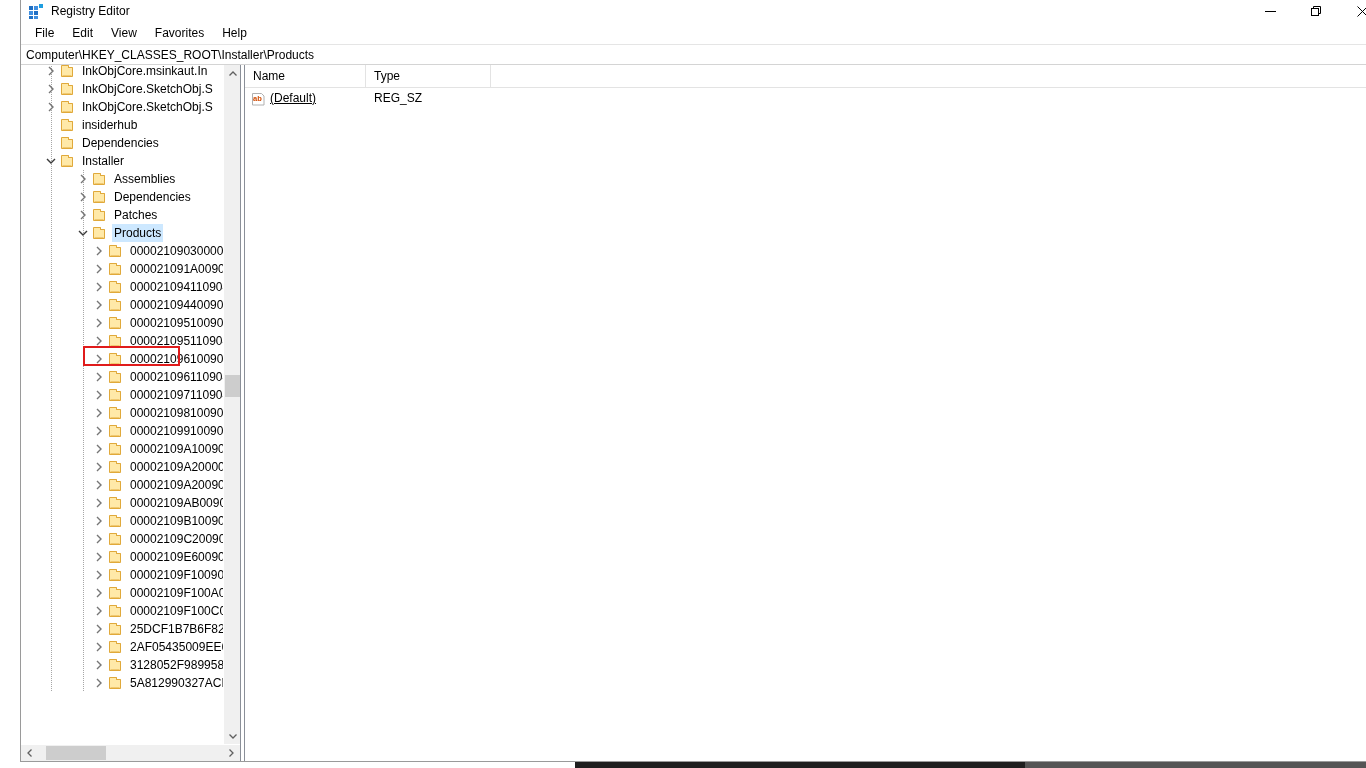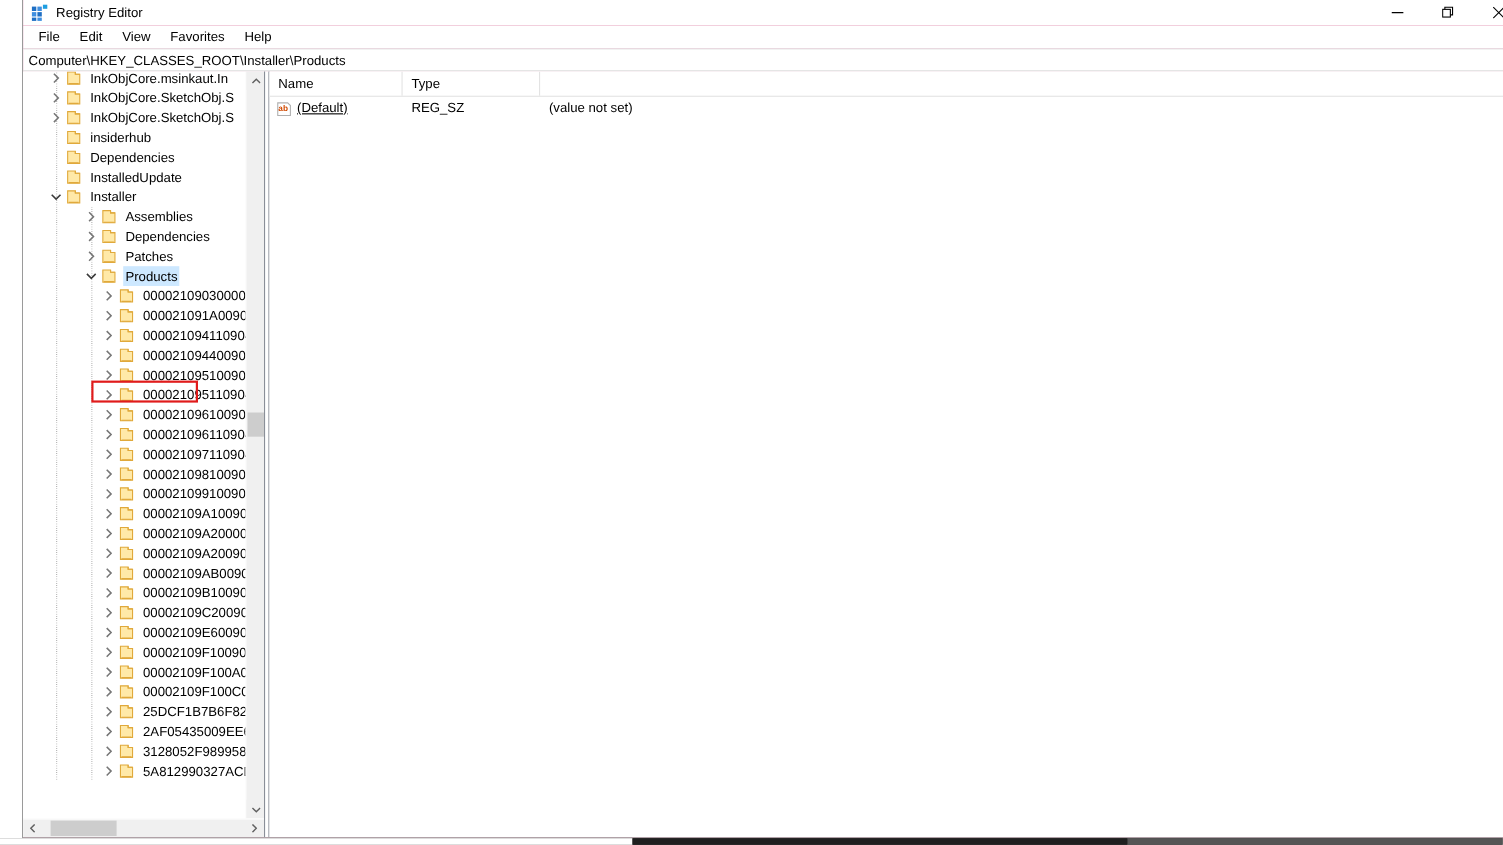--- a/index.html
+++ b/index.html
@@ -403,32 +403,20 @@
                 <svg width="16" height="16" viewBox="0 0 16 16">
                   <path d="M2.5 2.5 h7 v2 h4 v9 h-11 z" fill="#ffe9a8" stroke="#e0a93b" stroke-width="1"></path>
                   <path d="M9.5 2.5 v2 h4" fill="none" stroke="#e0a93b" stroke-width="1"></path>
                   <line x1="3.5" y1="13" x2="12.5" y2="13" stroke="#e0a93b" stroke-width="1"></line>
                 </svg>
               </div>
               <div class="tlabel">Dependencies</div>
             </div>
             <div class="trow ind-1">
               <div class="guide g1"></div>
-              <div class="expander empty"></div>
-              <div class="folder">
-                <svg width="16" height="16" viewBox="0 0 16 16">
-                  <path d="M2.5 2.5 h7 v2 h4 v9 h-11 z" fill="#ffe9a8" stroke="#e0a93b" stroke-width="1"></path>
-                  <path d="M9.5 2.5 v2 h4" fill="none" stroke="#e0a93b" stroke-width="1"></path>
-                  <line x1="3.5" y1="13" x2="12.5" y2="13" stroke="#e0a93b" stroke-width="1"></line>
-                </svg>
-              </div>
-              <div class="tlabel">InstalledUpdate</div>
-            </div>
-            <div class="trow ind-1">
-              <div class="guide g1"></div>
               <div class="expander">
                 <svg width="10" height="8" viewBox="0 0 10 8">
                   <polyline points="1,2 5,6 9,2" fill="none" stroke="#3a3a3a" stroke-width="1.4"></polyline>
                 </svg>
               </div>
               <div class="folder">
                 <svg width="16" height="16" viewBox="0 0 16 16">
                   <path d="M2.5 2.5 h7 v2 h4 v9 h-11 z" fill="#ffe9a8" stroke="#e0a93b" stroke-width="1"></path>
                   <path d="M9.5 2.5 v2 h4" fill="none" stroke="#e0a93b" stroke-width="1"></path>
                   <line x1="3.5" y1="13" x2="12.5" y2="13" stroke="#e0a93b" stroke-width="1"></line>
@@ -977,21 +965,20 @@
             <div class="vcell c-name">
               <span class="ab-icon">
                 <svg width="16" height="16" viewBox="0 0 16 16">
                   <path d="M2.5 2.5 h9 l2.5 2.5 v9 h-11.5 z" fill="#ffffff" stroke="#b0b0b0" stroke-width="1"></path>
                   <text x="3" y="9.5" font-family="Liberation Sans, sans-serif" font-size="7.5" font-weight="bold" fill="#d14900">ab</text>
                 </svg>
               </span>
               <span>(Default)</span>
             </div>
             <div class="vcell c-type">REG_SZ</div>
-            <div class="vcell c-data">(value not set)</div>
           </div>
         </div>
     </div>
 
   </div>
 </div>
 
 <div id="taskbar-sliver">
   <div id="ts-a"></div>
   <div id="ts-b"></div>

